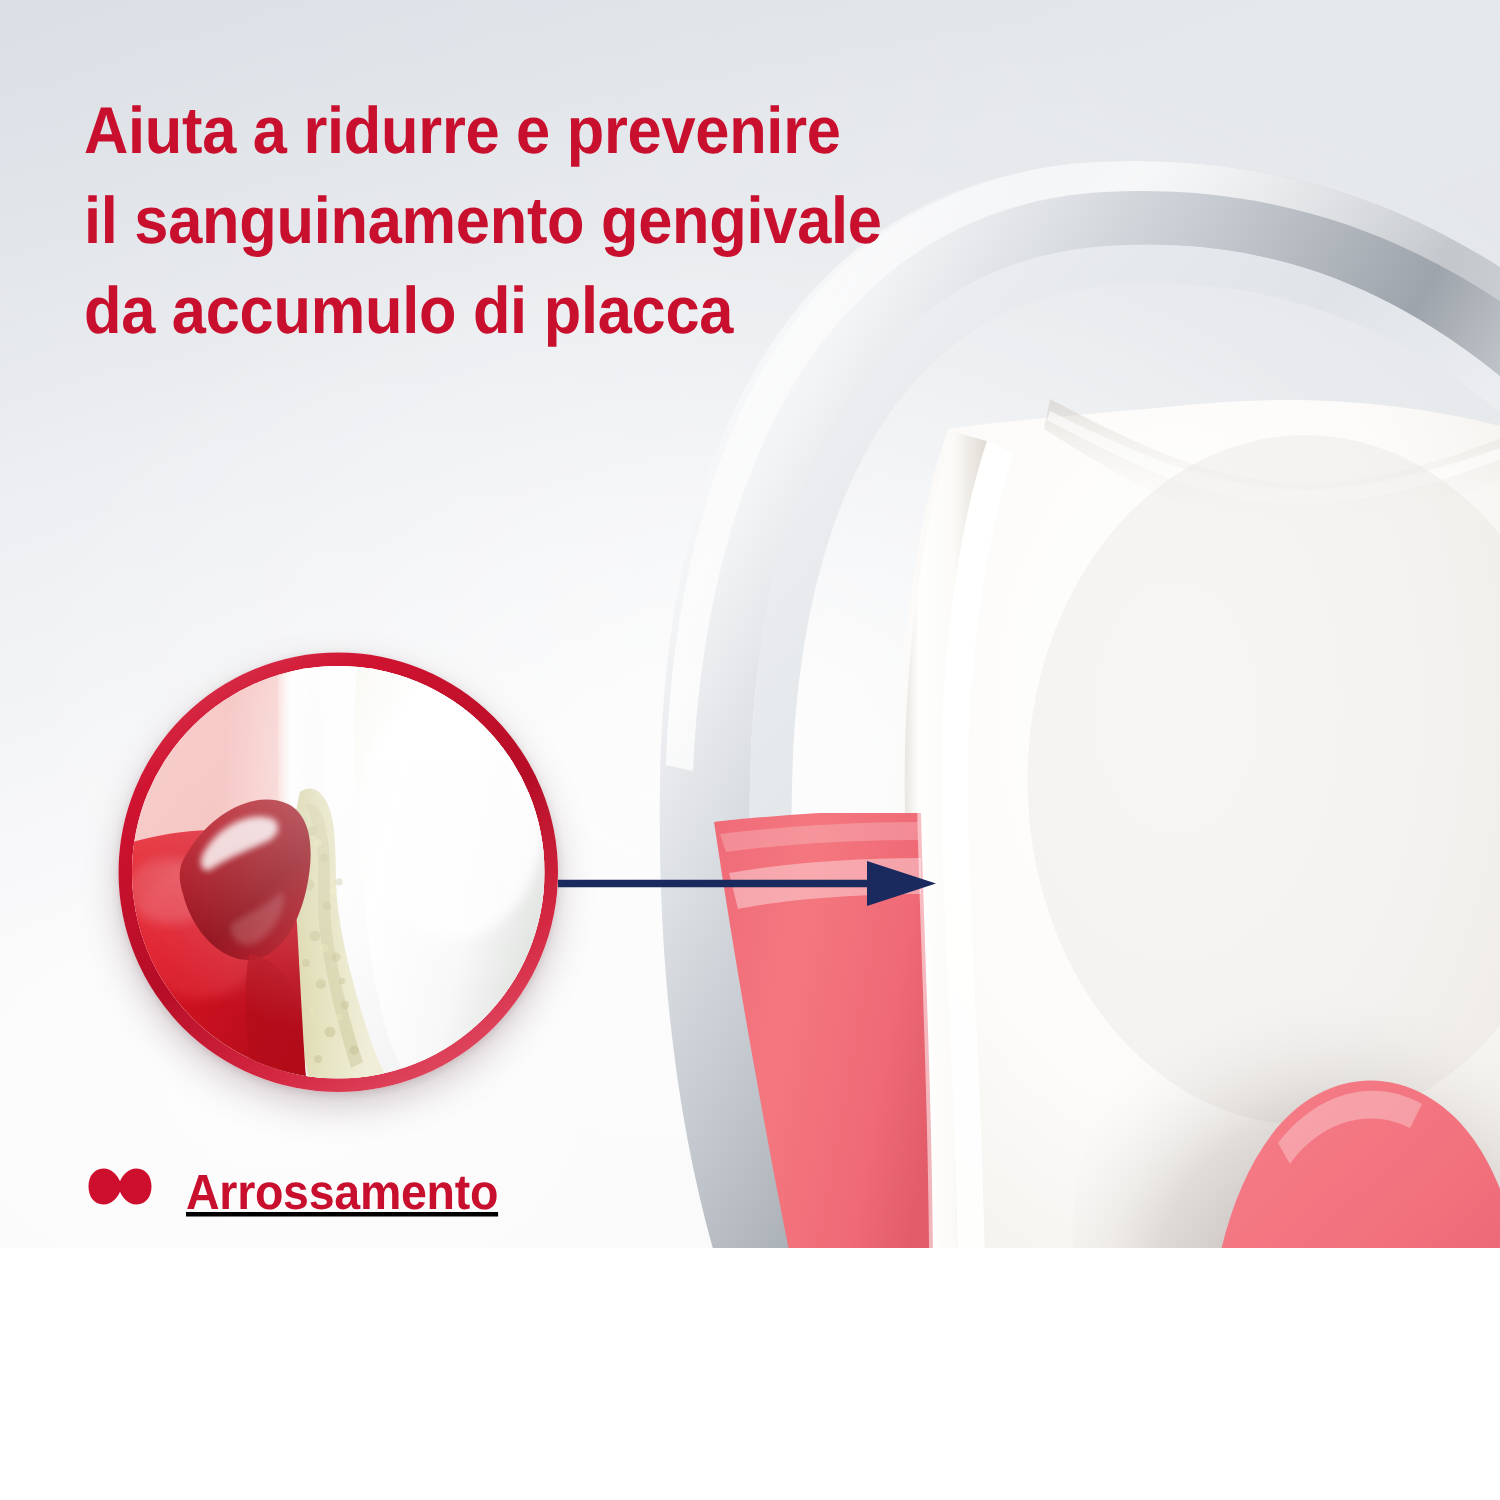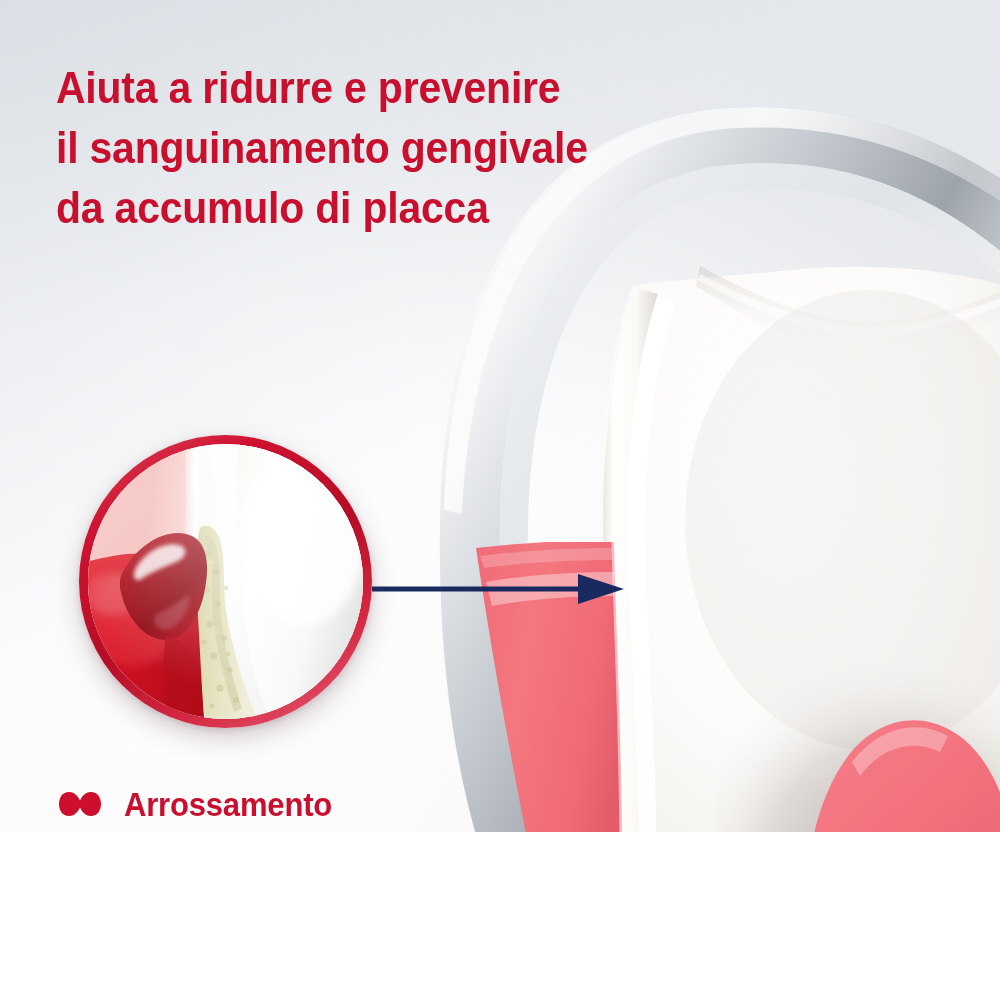--- a/index.html
+++ b/index.html
@@ -106,22 +106,22 @@
 
   
   .bullets {
     position: absolute;
     left: 58px;
     top: 778px;
     width: 380px;
   }
   .bullet-row {
     display: flex;
-    align-items: center;
     height: 52px;
+    text-decoration: underline;
   }
   .bullet-mark {
     width: 44px;
     height: 26px;
     flex: 0 0 44px;
     margin-right: 22px;
   }
   .bullet-text {
     color: #c8102e;
     font-size: 33px;

